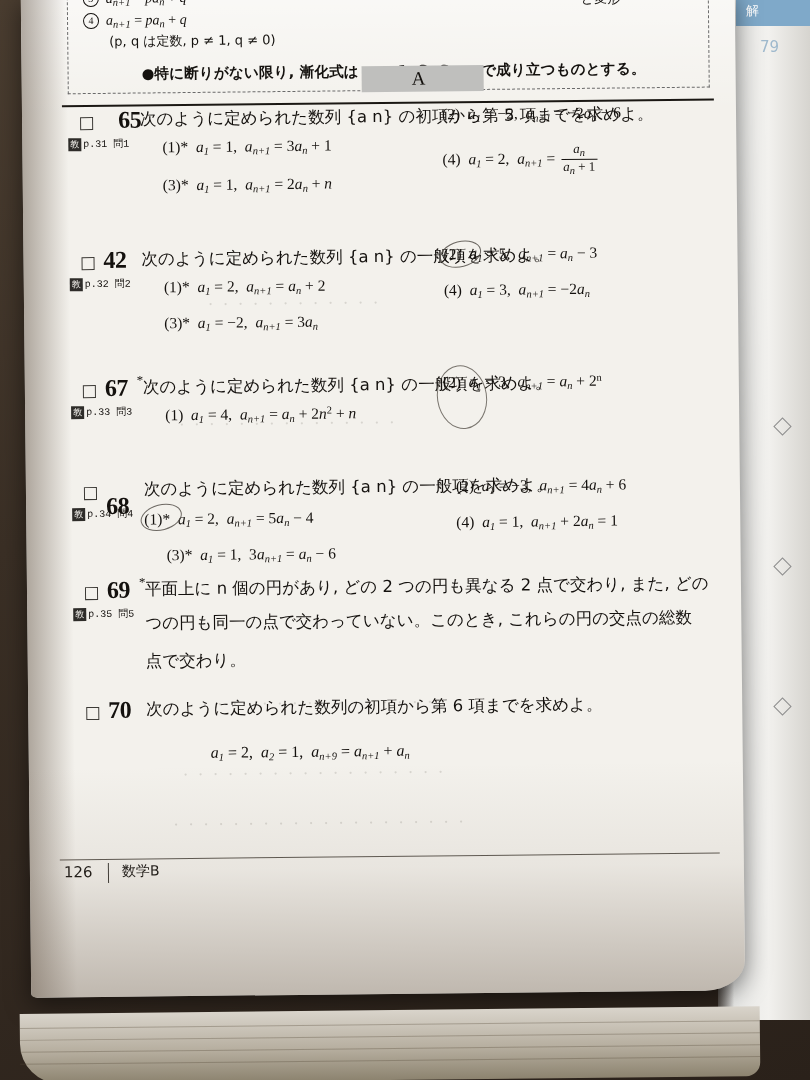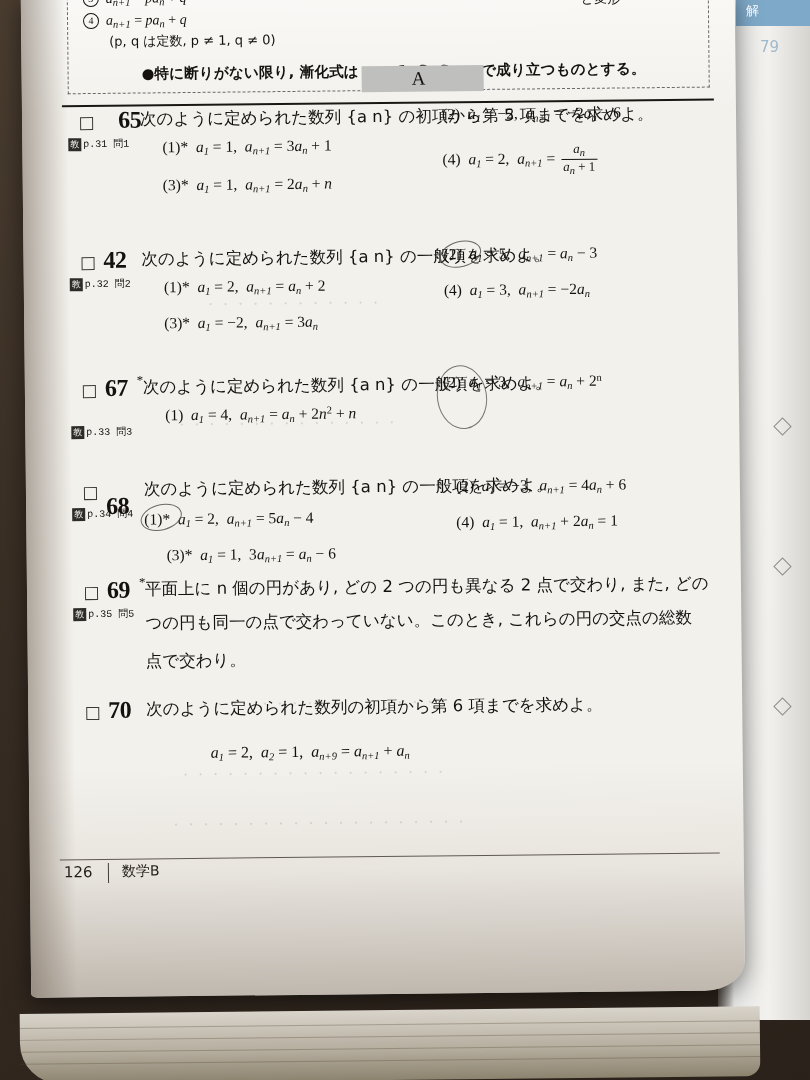--- a/index.html
+++ b/index.html
@@ -425,21 +425,21 @@
           <span>(4)</span>
           &nbsp;<i>a</i><span class="sub">1</span> = 3, &nbsp;<i>a</i><span class="sub">n+1</span> = −2<i>a</i><span class="sub">n</span>
         </div>
         <div class="ellipse" style="left:416px; top:248px; width:40px; height:24px;"></div>
       </div>
 
       <div class="prob">
         <div class="chk" style="left:58px; top:388px;"></div>
         <div class="pnum" style="left:80px; top:378px;">67</div>
         <div class="star" style="left:112px; top:376px;">*</div>
-        <div class="ref" style="left:46px; top:428px;">
+        <div class="ref" style="left:46px; top:408px;">
           <span class="kyo">教</span><span>p.33 問3</span>
         </div>
         <div class="stem" style="left:118px; top:380px;">次のように定められた数列 {a n} の一般項を求めよ。</div>
         <div class="item" style="left:140px; top:410px;">
           <span>(1)</span>
           &nbsp;<i>a</i><span class="sub">1</span> = 4, &nbsp;<i>a</i><span class="sub">n+1</span> = <i>a</i><span class="sub">n</span> + 2<i>n</i><span class="sup">2</span> + <i>n</i>
         </div>
         <div class="item" style="left:418px; top:380px;">
           <span>(2)</span>
           &nbsp;<i>a</i><span class="sub">1</span> = 3, &nbsp;<i>a</i><span class="sub">n+1</span> = <i>a</i><span class="sub">n</span> + 2<span class="sup">n</span>

